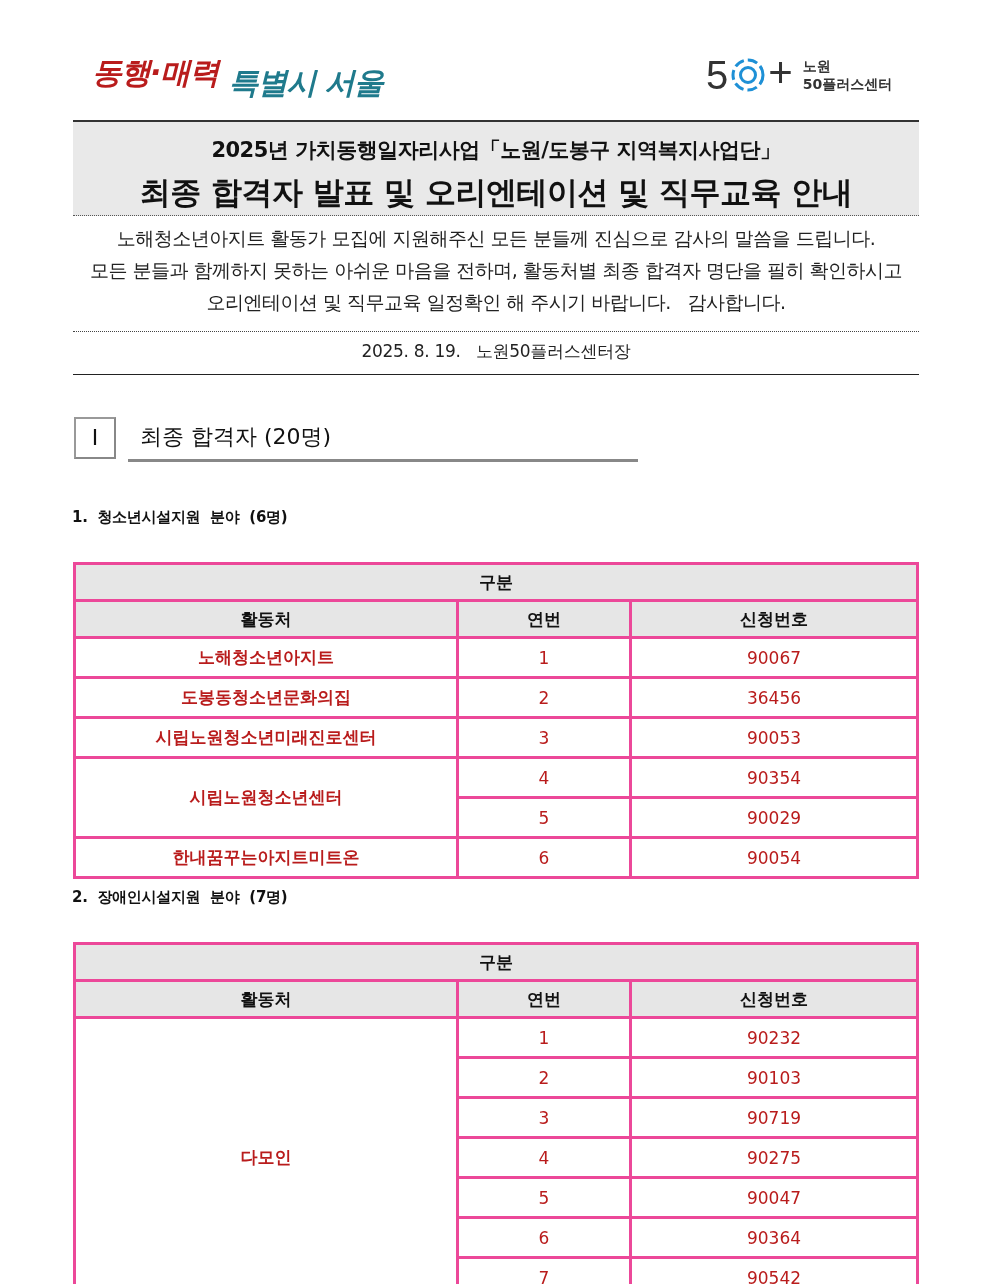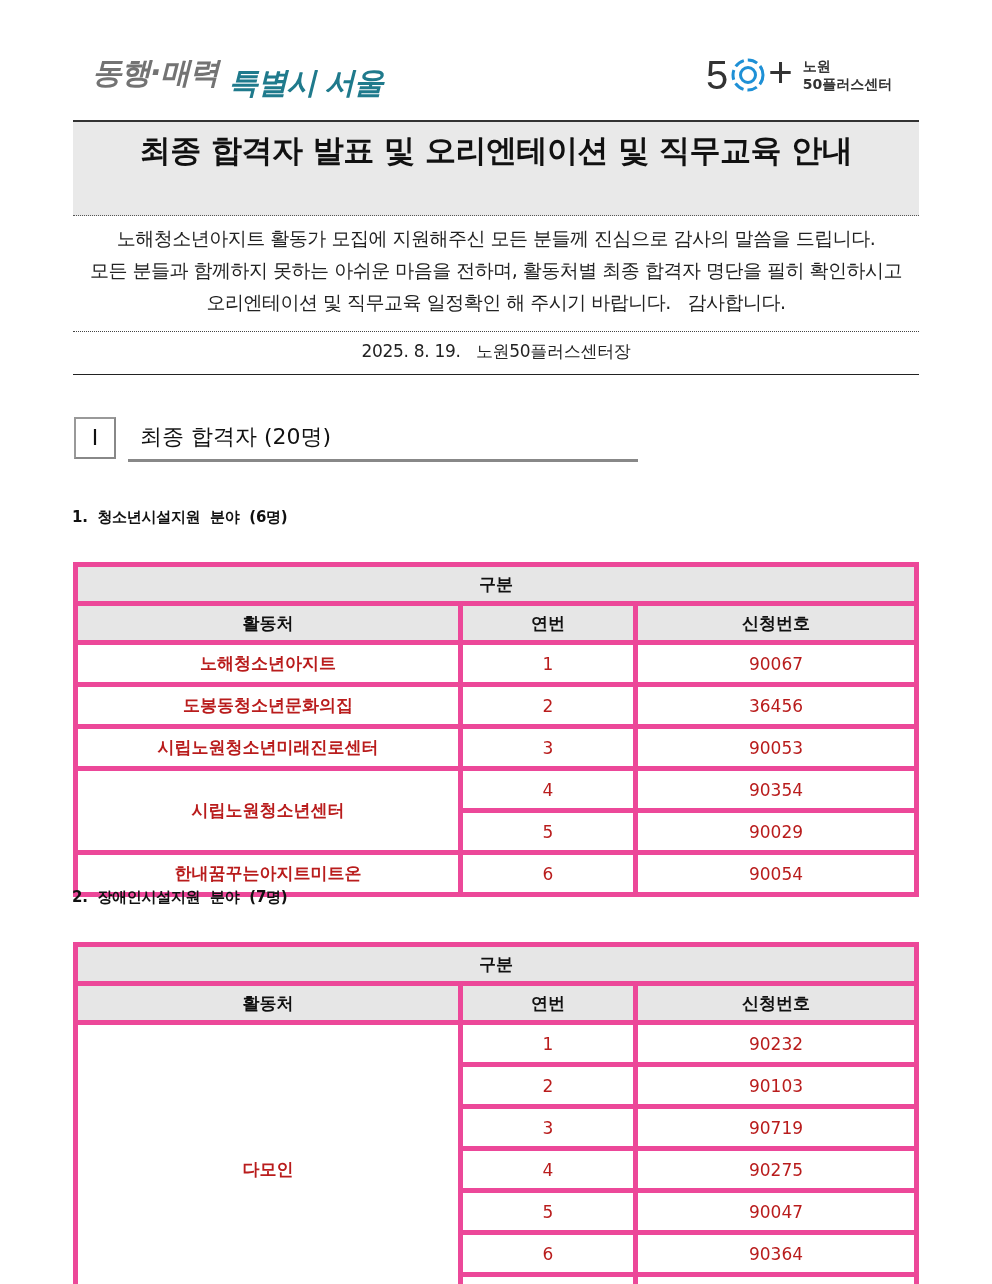--- a/index.html
+++ b/index.html
@@ -1,19 +1,19 @@
 <!DOCTYPE html>
 <html><head>
 <meta charset="utf-8">
 <style>
   html, body { margin: 0; padding: 0; background: #ffffff; }
   body { width: 992px; height: 1284px; position: relative; overflow: hidden; font-family: "DejaVu Sans", "Liberation Sans", sans-serif; color: #111; }
 
   .logo-left { position: absolute; left: 92px; top: 48px; height: 50px; display: flex; align-items: center; font-family: "DejaVu Sans", sans-serif; font-weight: bold; font-size: 30px; letter-spacing: -1px; font-style: italic; }
-  .logo-left .pink { color: #737373; }
+  .logo-left .pink { color: #b91c1c; }
   .logo-left .teal { color: #1f7a8c; margin-left: 10px; margin-top: 20px; }
 
   .logo-right { position: absolute; left: 706px; top: 52px; height: 46px; display: flex; align-items: center; }
   .logo-right .five { font-family: "Liberation Sans", sans-serif; font-size: 40px; color: #333; line-height: 1; }
   .logo-right .ring { width: 36px; height: 36px; margin-left: 2px; }
   .logo-right .plus { font-family: "Liberation Sans", sans-serif; font-size: 42px; color: #333; line-height: 1; margin-left: 2px; margin-top: -4px; }
   .logo-right .txt { margin-left: 10px; font-size: 14px; font-weight: bold; color: #333; line-height: 18px; }
 
   .title-box { position: absolute; left: 73px; top: 120px; width: 846px; height: 93px; background: #e9e9e9; border-top: 2px solid #333; border-bottom: 1px dotted #555; text-align: center; }
   .title-sub { margin-top: 14px; font-size: 21px; font-weight: bold; letter-spacing: -0.5px; }
@@ -24,21 +24,21 @@
   .date-line { position: absolute; left: 73px; top: 340px; width: 846px; text-align: center; font-size: 17px; color: #222; letter-spacing: -0.3px; }
   .sep-solid { position: absolute; left: 73px; top: 374px; width: 846px; border-top: 1px solid #222; }
 
   .sec-box { position: absolute; left: 74px; top: 417px; width: 42px; height: 42px; border: 2px solid #999; border-right-color: #888; border-bottom-color: #888; box-sizing: border-box; text-align: center; font-size: 22px; line-height: 38px; }
   .sec-title { position: absolute; left: 140px; top: 422px; font-size: 22px; font-family: "DejaVu Sans", sans-serif; }
   .sec-underline { position: absolute; left: 128px; top: 459px; width: 510px; height: 3px; background: #888; }
 
   .sub-title { position: absolute; left: 72px; font-size: 15px; font-weight: bold; letter-spacing: -0.3px; }
 
   table.roster { position: absolute; left: 73px; border-collapse: collapse; width: 846px; font-size: 17px; }
-  table.roster td, table.roster th { border: 5px solid #ec4899; text-align: center; padding: 0; }
+  table.roster td, table.roster th { border: 3px solid #ec4899; text-align: center; padding: 0; }
   table.roster th { background: #e6e6e6; font-weight: bold; height: 34px; }
   table.roster td { height: 37px; color: #b91c1c; }
   table.roster td.place { font-weight: bold; }
   .w1 { width: 380px; } .w2 { width: 170px; }
 </style>
 </head>
 <body>
 
 <div class="logo-left">
   <span class="pink">동행·매력</span>
@@ -52,20 +52,21 @@
     <circle cx="18" cy="18" r="7.5" fill="none" stroke="#1e90d6" stroke-width="3"></circle>
   </svg>
   <span class="plus">+</span>
   <div class="txt">
     <div>노원</div>
     <div>50플러스센터</div>
   </div>
 </div>
 
 <div class="title-box">
+  <div class="title-sub">2025년 가치동행일자리사업「노원/도봉구 지역복지사업단」</div>
   <div class="title-main">최종 합격자 발표 및 오리엔테이션 및 직무교육 안내</div>
 </div>
 
 <div class="intro">
   <div>노해청소년아지트 활동가 모집에 지원해주신 모든 분들께 진심으로 감사의 말씀을 드립니다.</div>
   <div>모든 분들과 함께하지 못하는 아쉬운 마음을 전하며, 활동처별 최종 합격자 명단을 필히 확인하시고</div>
   <div style="white-space:pre;">오리엔테이션 및 직무교육 일정확인 해 주시기 바랍니다.   감사합니다.</div>
 </div>
 <div class="sep-dotted"></div>
 <div class="date-line" style="white-space:pre;">2025. 8. 19.   노원50플러스센터장</div>

